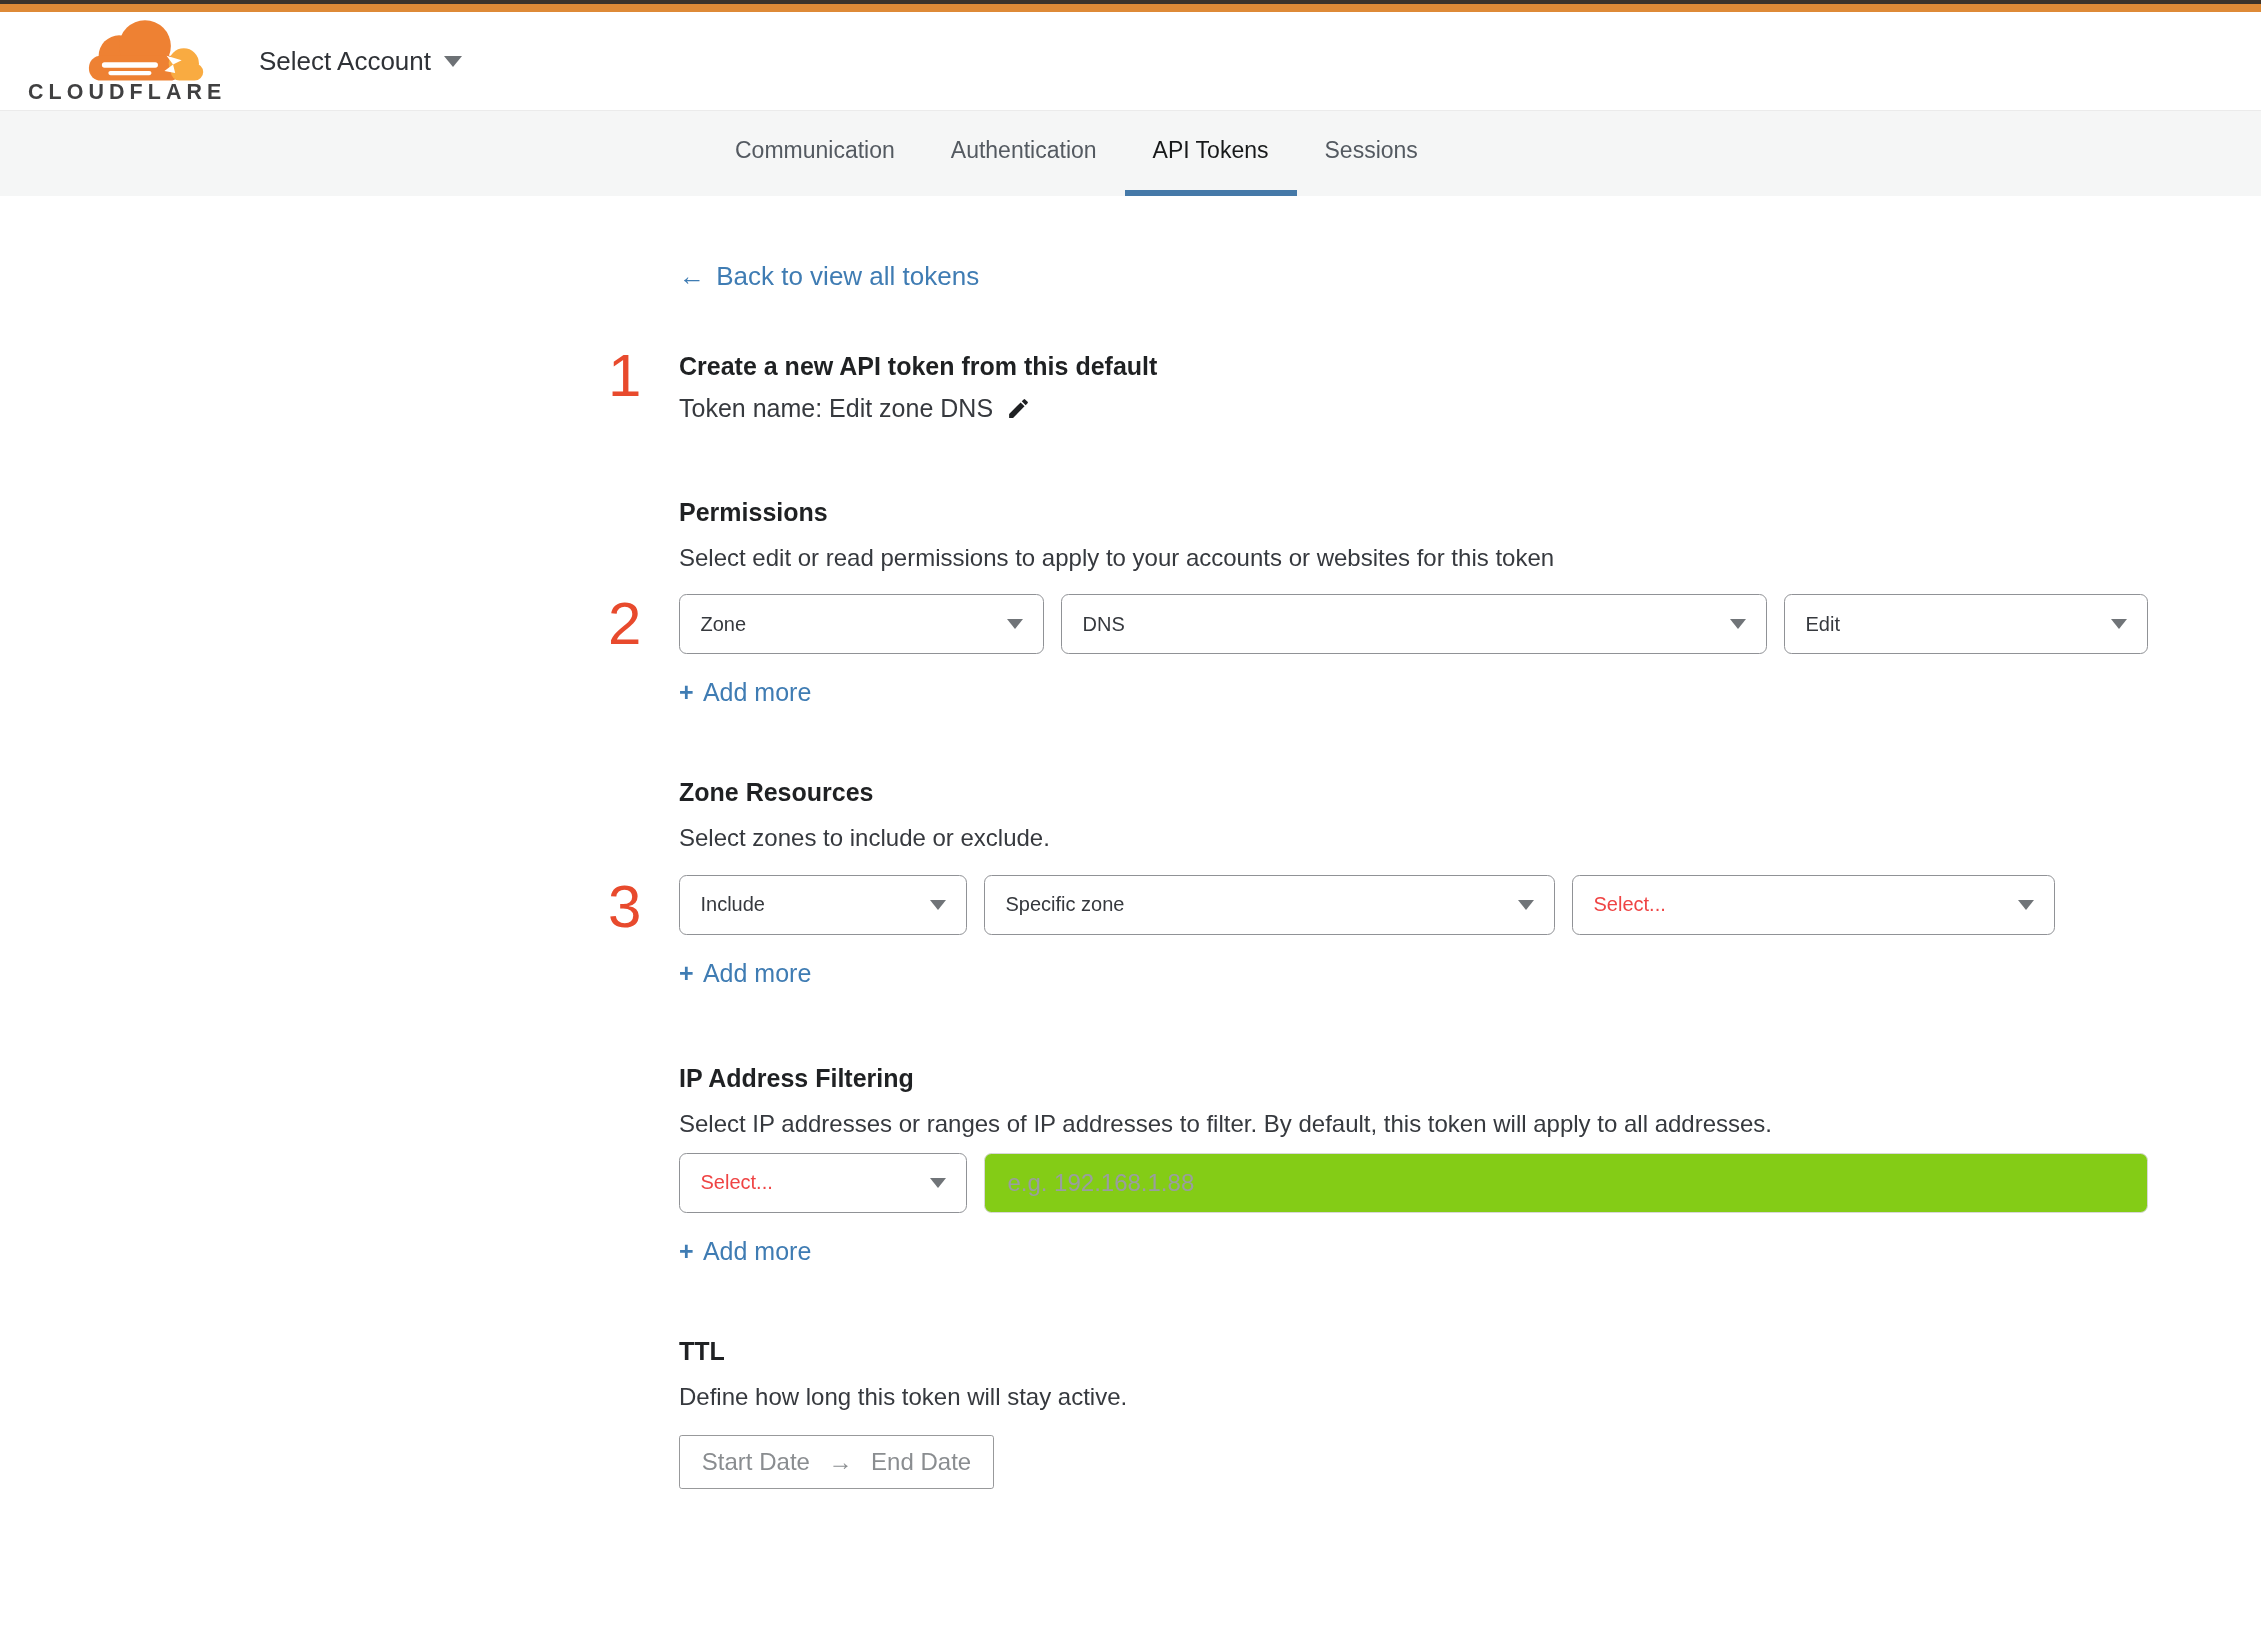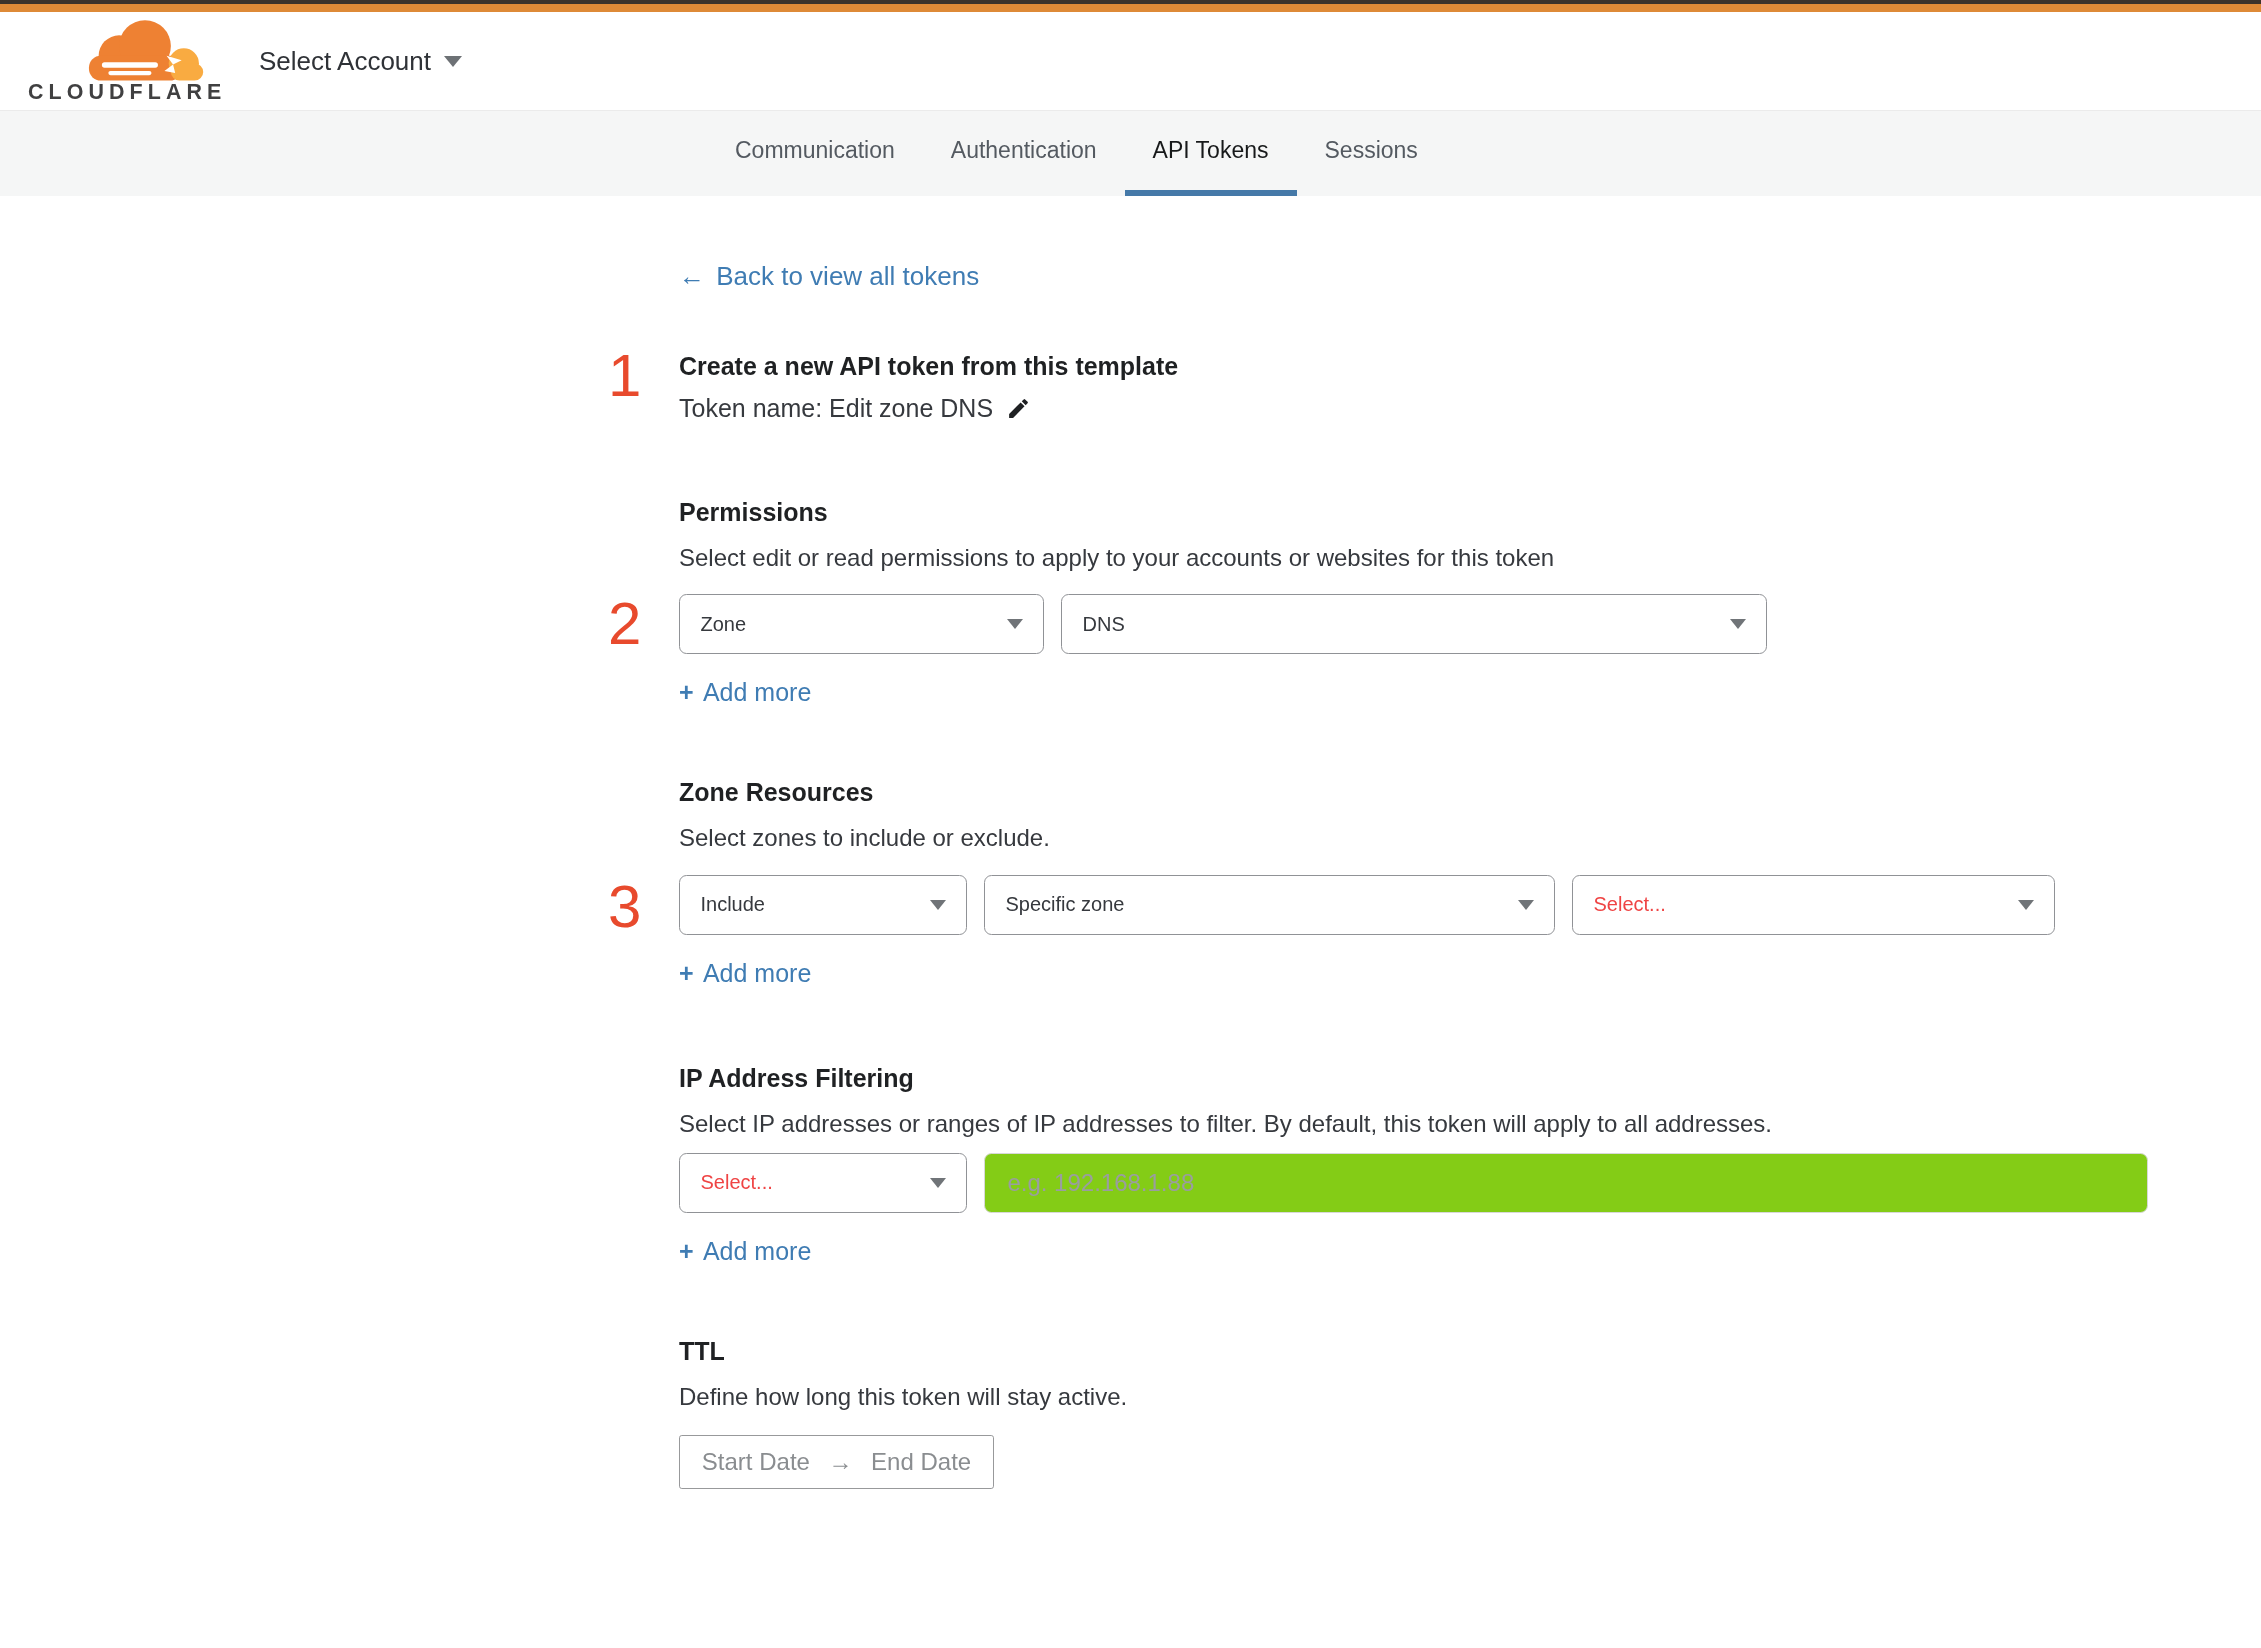--- a/index.html
+++ b/index.html
@@ -108,21 +108,21 @@
 </nav>
 
 <main class="main">
 
   <a class="backlink">
     <span>←</span>
     <span>Back to view all tokens</span>
   </a>
 
   <section class="section tpl">
-    <h2 class="sec-h">Create a new API token from this template</h2>
+    <h2 class="sec-h">Create a new API token from this default</h2>
     <div class="token-line">
       <span class="step-num" style="top:-5.6px">1</span>
       <span>Token name: Edit zone DNS</span>
       <svg class="pencil" viewBox="0 0 24 24" fill="#1f2123">
         <path d="M3 17.25V21h3.75L17.8 9.94l-3.75-3.75L3 17.25zM20.7 7.04c.39-.39.39-1.02 0-1.41l-2.34-2.34a.996.996 0 0 0-1.41 0l-1.83 1.83 3.75 3.75 1.83-1.83z"></path>
       </svg>
     </div>
   </section>
 
   <section class="section sec-permissions">
@@ -131,20 +131,24 @@
     <div class="row">
       <span class="step-num" style="top:0">2</span>
       <div class="select w-zone">
         <span class="val">Zone</span>
         <span class="s-caret"></span>
       </div>
       <div class="select w-dns">
         <span class="val">DNS</span>
         <span class="s-caret"></span>
       </div>
+      <div class="select w-edit">
+        <span class="val">Edit</span>
+        <span class="s-caret"></span>
+      </div>
     </div>
     <a class="addmore">
       <span class="plus">+</span>
       <span>Add more</span>
     </a>
   </section>
 
   <section class="section sec-zoneres">
     <h2 class="sec-h">Zone Resources</h2>
     <div class="sec-desc">Select zones to include or exclude.</div>

